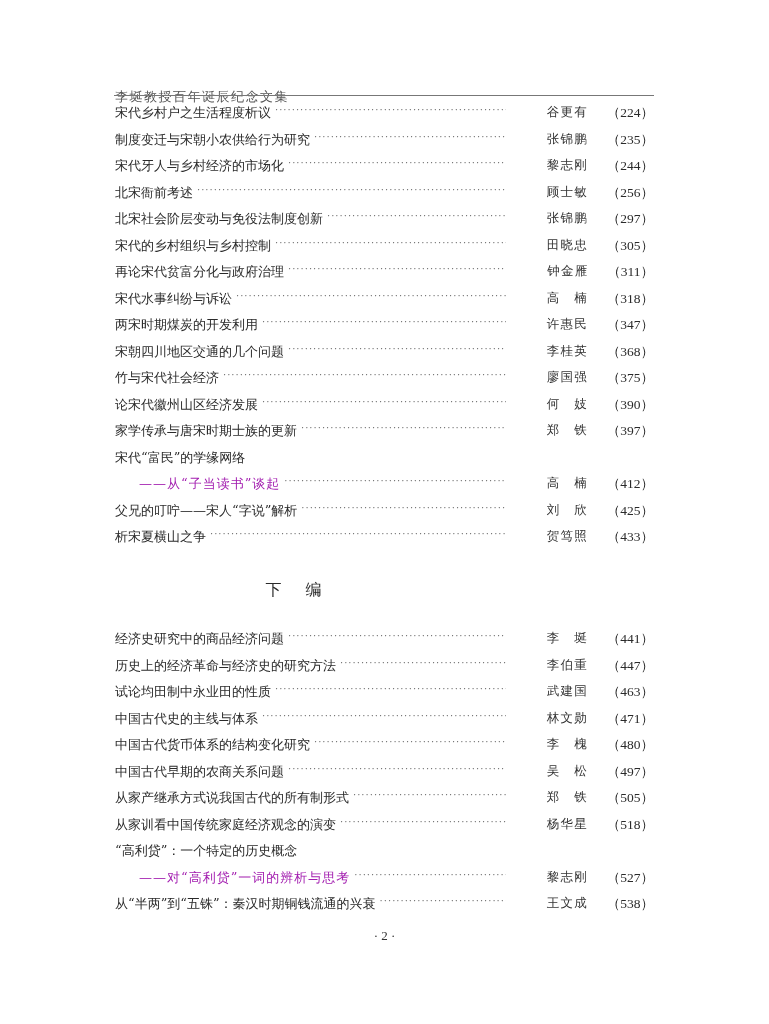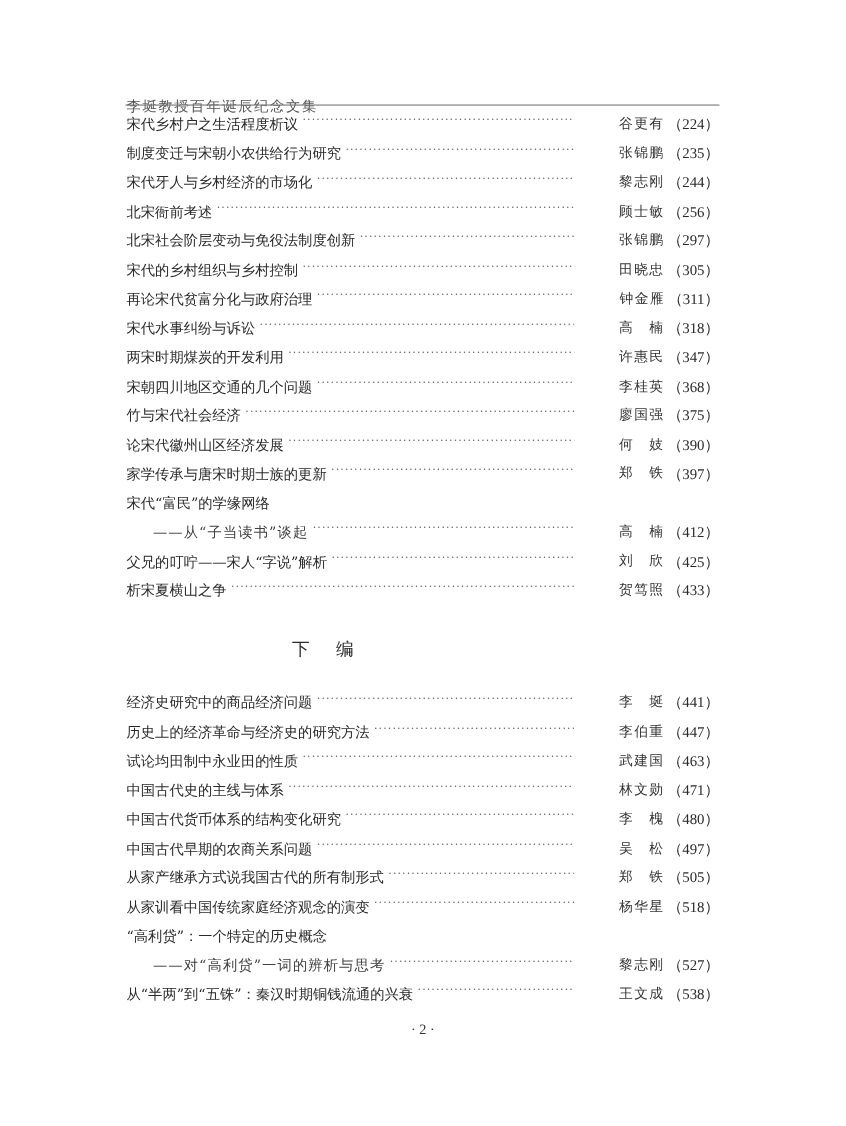--- a/index.html
+++ b/index.html
@@ -6,27 +6,27 @@
   body { width: 769px; height: 1024px; position: relative; overflow: hidden;
          font-family: "DejaVu Serif", "Liberation Serif", serif; color: #2a2a2a; }
   .running-head { position: absolute; left: 115px; top: 73px; font-size: 13px;
                   letter-spacing: 1.5px; color: #555; margin-top: 15px; }
   .head-rule { position: absolute; left: 114px; top: 95px; width: 540px; height: 0;
                border-top: 1px solid #777; }
   .toc { position: absolute; left: 115px; width: 539px; }
   .entry { display: flex; align-items: flex-start; height: 26.5px; font-size: 13px;
            white-space: nowrap; }
   .entry .title { flex: 0 0 auto; color: #2a2a2a; }
-  .entry .title.sub { padding-left: 24px; color: #404040; letter-spacing: 1px; }
+  .entry .title.sub { padding-left: 24px; color: #a21caf; letter-spacing: 1px; }
   .entry .leader { flex: 1 1 auto; overflow: hidden; margin: 0 4px; color: #666;
                    font-size: 10px; letter-spacing: 1px; }
   .entry .leader::before { content: "································································································································································"; }
   .entry .author { flex: 0 0 auto; min-width: 40px; text-align: justify; text-align-last: justify;
                    color: #333; font-size: 12.5px; margin-left: 37px; }
-  .entry .page { flex: 0 0 auto; margin-left: 4px; font-family: "Liberation Serif", serif;
+  .entry .page { flex: 0 0 auto; margin-left: 20px; font-family: "Liberation Serif", serif;
                  font-size: 13.5px; color: #2a2a2a; }
   .entry.noleader .leader { visibility: hidden; }
   .section-title { position: absolute; left: 0; width: 611px; top: 580px; text-align: center;
                    font-size: 16px; letter-spacing: 24px; color: #2a2a2a; }
   .page-number { position: absolute; left: 0; width: 769px; top: 928px; text-align: center;
                  font-family: "Liberation Serif", serif; font-size: 13px; color: #333; }
 </style>
 </head>
 <body>
 

